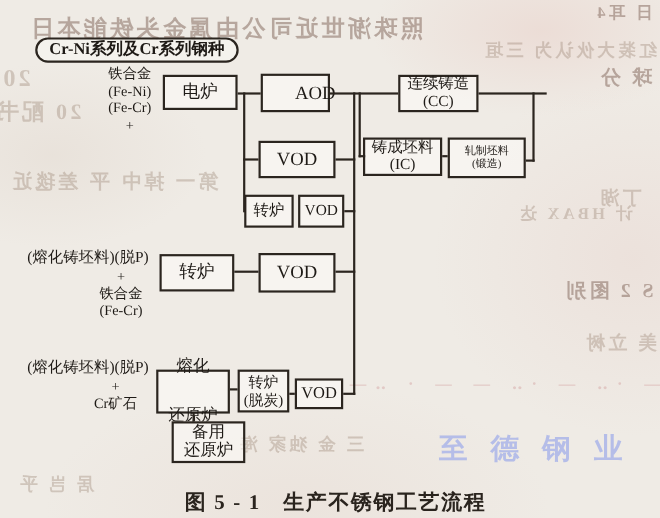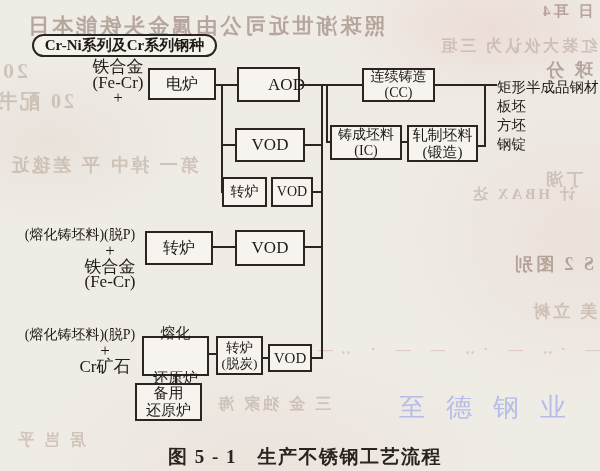--- a/index.html
+++ b/index.html
@@ -27,29 +27,29 @@
     position:absolute; box-sizing:border-box; border:2px solid #2b251f;
     background:rgba(253,252,249,0.55);
     display:flex; flex-direction:column; align-items:center; justify-content:center;
     text-align:center; line-height:1.12;
   }
   .oval{border-radius:13px; font-weight:600; background:rgba(253,252,249,0.4);}
   .hline{position:absolute; height:2px; background:#2b251f;}
   .vline{position:absolute; width:2px; background:#2b251f;}
   .txt{position:absolute; line-height:1.06;}
   .center{text-align:center;}
-  .materials{font-size:17px; line-height:15.5px;text-align:center;}
+  .materials{font-size:13px; line-height:15.5px;text-align:center;}
   .small-line{font-size:14px; line-height:15px;}
   .products div{font-size:14.5px; line-height:19px; white-space:nowrap;}
   .caption{
     position:absolute; left:150px; top:444px; width:310px; text-align:center;
     font-size:19px; letter-spacing:1.5px; color:#2a241e; font-weight:600;
   }
   .wm{position:absolute; font-family:"Liberation Sans","DejaVu Sans",sans-serif; white-space:nowrap; pointer-events:none;}
-  .wm-name{left:399px; top:390px; font-size:26px; letter-spacing:21px; color:rgba(170,181,233,0.85); font-weight:normal;}
+  .wm-name{left:399px; top:390px; font-size:26px; letter-spacing:21px; color:rgba(170,181,233,0.85); font-weight:bold;}
   .wm-phone{left:381px; top:424px; font-size:26px; letter-spacing:2px; color:rgba(150,163,224,0.80); font-weight:bold;}
 </style>
 </head>
 <body>
 
 <div class="page">
 
   <div class="bleed dark" style="left:25px;  top:12px;  font-size:21px;">照珠渐世近司公由属金头铁能本日</div>
   <div class="bleed" style="left:0px;   top:58px;  font-size:22px;">20</div>
   <div class="bleed" style="left:-6px;  top:88px;  font-size:20px;">20 配书</div>
@@ -62,20 +62,21 @@
   <div class="bleed" style="left:470px; top:185px; font-size:15px;">计 HBAX 达</div>
   <div class="bleed pink" style="left:310px; top:340px; font-size:15px; letter-spacing:8px;">·― ·‥ ― ·‥ ― ― · ‥―</div>
   <div class="bleed" style="left:215px; top:394px; font-size:16px;">三 金 独家 海</div>
   <div class="bleed" style="left:15px;  top:430px; font-size:16px;">居 岂 乎</div>
   <div class="bleed dark" style="left:540px; top:2px;   font-size:15px;">日 耳4</div>
 
   <div class="box oval" style="left:32px; top:34px; width:185px; height:23px; font-size:15px;text-align:right;">Cr-Ni系列及Cr系列钢种</div>
 
   <div class="txt center materials" style="left:20px; top:59px; width:196px;">
     <div>铁合金</div>
+    <div>(Fe-Ni)</div>
     <div>(Fe-Cr)</div>
     <div>+</div>
   </div>
 
   <div class="box" style="left:148px; top:68px; width:68px; height:32px; font-size:16px;">电炉</div>
   <div class="box" style="left:237px; top:67px; width:63px; height:35px; font-size:17px;padding-left:36px;">AOD</div>
   <div class="box" style="left:235px; top:128px; width:70px; height:34px; font-size:17px;">VOD</div>
   <div class="box" style="left:222px; top:177px; width:45px; height:30px; font-size:14px;">转炉</div>
   <div class="box" style="left:271px; top:177px; width:42px; height:30px; font-size:14px;">VOD</div>
 
@@ -98,44 +99,38 @@
 
   <div class="box" style="left:142px; top:336px; width:67px; height:40px; font-size:15px;gap:28px;">
     <div>熔化</div>
     <div>还原炉</div>
   </div>
   <div class="box" style="left:216px; top:336px; width:47px; height:39px; font-size:13.5px;">
     <div>转炉</div>
     <div>(脱炭)</div>
   </div>
   <div class="box" style="left:268px; top:344px; width:44px; height:28px; font-size:15px;">VOD</div>
-  <div class="box" style="left:135px; top:383px; width:67px; height:38px; font-size:15px;">
+  <div class="box" style="left:156px; top:383px; width:67px; height:38px; font-size:15px;">
     <div>备用</div>
     <div>还原炉</div>
   </div>
 
   <div class="box" style="left:362px; top:68px; width:73px; height:34px; font-size:14px;">
     <div>连续铸造</div>
     <div>(CC)</div>
   </div>
   <div class="box" style="left:330px; top:125px; width:72px; height:35px; font-size:14px;">
     <div>铸成坯料</div>
     <div>(IC)</div>
   </div>
-  <div class="box" style="left:407px; top:125px; width:71px; height:37px; font-size:15px;">
+  <div class="box" style="left:407px; top:125px; width:71px; height:37px; font-size:10px;">
     <div>轧制坯料</div>
     <div>(锻造)</div>
   </div>
 
-  <div class="txt products" style="left:497px; top:78px;">
-    <div>矩形半成品钢材</div>
-    <div>板坯</div>
-    <div>方坯</div>
-    <div>钢锭</div>
-  </div>
 
   <div class="hline" style="left:216px; top:84px;  width:21px;"></div>
   <div class="vline" style="left:221px; top:84px;  height:109px;"></div>
   <div class="hline" style="left:221px; top:144px; width:14px;"></div>
   <div class="hline" style="left:300px; top:84px;  width:62px;"></div>
   <div class="vline" style="left:321px; top:84px;  height:275px;"></div>
   <div class="hline" style="left:305px; top:144px; width:18px;"></div>
   <div class="hline" style="left:313px; top:191px; width:10px;"></div>
   <div class="hline" style="left:213px; top:246px; width:22px;"></div>
   <div class="hline" style="left:305px; top:246px; width:18px;"></div>

